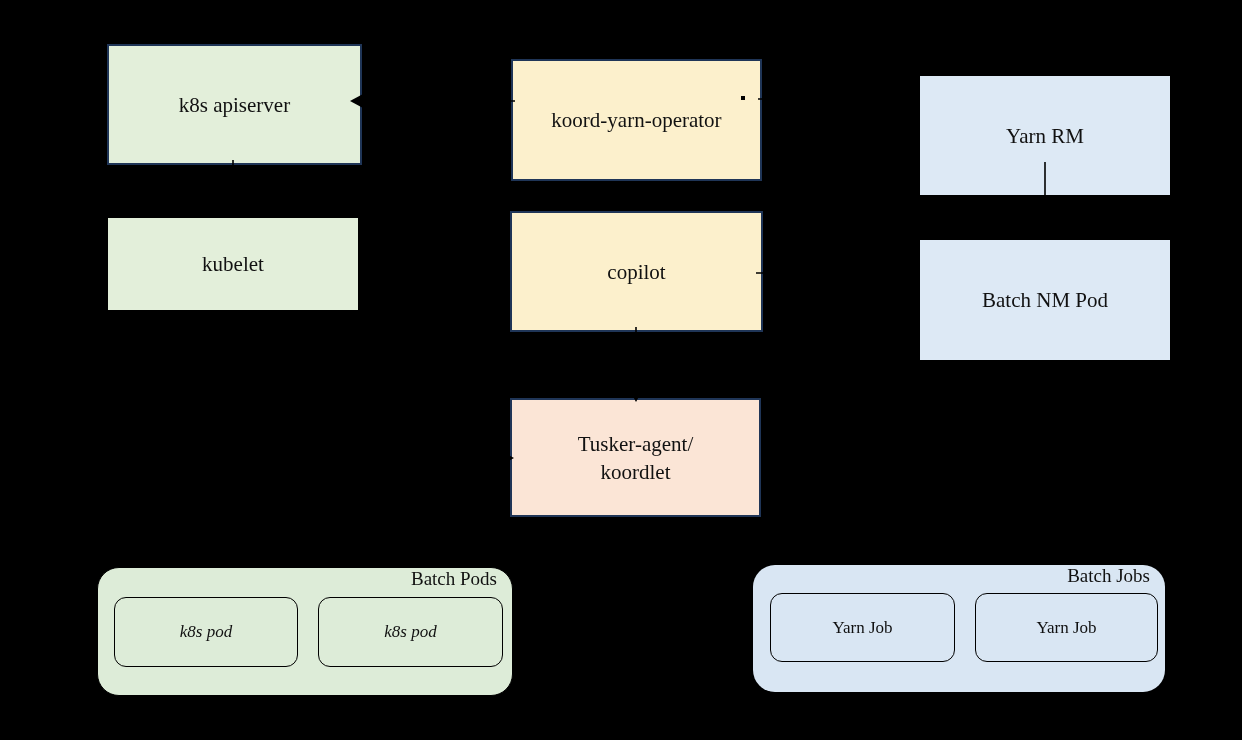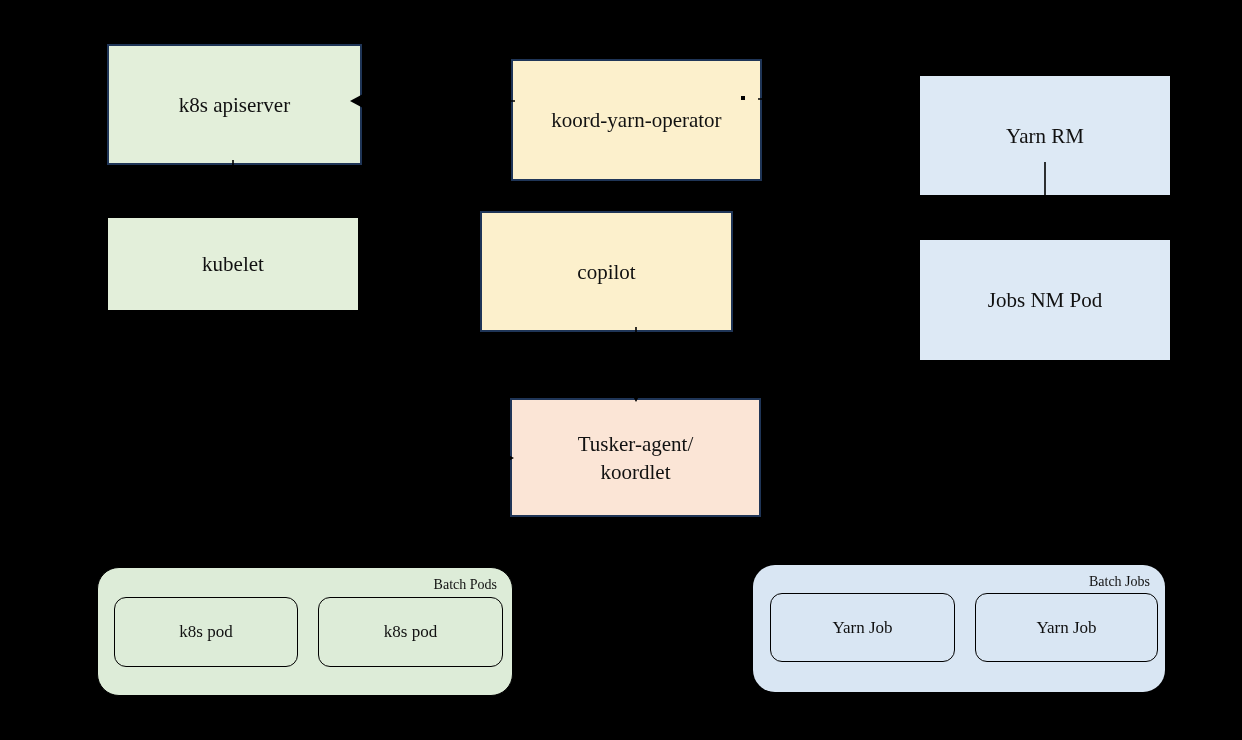--- a/index.html
+++ b/index.html
@@ -34,21 +34,21 @@
   .fill-yellow { background: var(--c-yellow-box, #fcf0cc); }
   .fill-blue   { background: var(--c-blue-box,   #dde9f5); margin-top: 28px; }
   .fill-pink   { background: var(--c-pink-box,   #fbe5d6); }
 
   
   .n-apiserver  { left: 107px; top: 44px;  width: 255px; height: 121px; }
   .n-kubelet    { left: 108px; top: 218px; width: 250px; height: 92px; }
   .n-containerd { left: 105px; top: 397px; width: 253px; height: 124px; }
   
   .n-koord      { left: 511px; top: 59px;  width: 251px; height: 122px; }
-  .n-copilot    { left: 480px; top: 211px; width: 253px; height: 121px; }
+  .n-copilot    { left: 510px; top: 211px; width: 253px; height: 121px; }
   .n-tusker     { left: 510px; top: 398px; width: 251px; height: 119px; }
   
   .n-yarnrm     { left: 920px; top: 48px;  width: 250px; height: 119px; }
   .n-yarnnm     { left: 920px; top: 212px; width: 250px; height: 120px; }
 
   .group {
     position: absolute;
     box-sizing: border-box;
     border-radius: 22px;
   }
@@ -56,37 +56,37 @@
     left: 97px; top: 567px; width: 416px; height: 129px;
     background: var(--c-green-group, #ddecd8);
     border: 1.5px solid #000;
   }
   .g-batch-jobs {
     left: 753px; top: 565px; width: 412px; height: 127px;
     background: var(--c-blue-group, #d9e6f3);
   }
   .group-label {
     position: absolute;
-    top: 9px;
+    top: 0;
     right: 15px;
-    font-size: 14px;
+    font-size: 19px;
     color: #111;
   }
   .pod {
     position: absolute;
     display: flex;
     align-items: center;
     justify-content: center;
     box-sizing: border-box;
     border: 1.6px solid #000;
     border-radius: 12px;
     font-size: 17px;
     color: #111;
   }
-  .g-batch-pods .pod { background: var(--c-green-group, #ddecd8); }
+  .g-batch-pods .pod { background: var(--c-green-group, #ddecd8); font-style: italic; }
   .g-batch-jobs .pod { background: var(--c-blue-group, #d9e6f3); }
   .p-1 { left: 16px;  top: 29px; width: 184px; height: 70px; }
   .p-2 { left: 220px; top: 29px; width: 185px; height: 70px; }
   .j-1 { left: 17px;  top: 28px; width: 185px; height: 69px; }
   .j-2 { left: 222px; top: 28px; width: 183px; height: 69px; }
 
   .overlay {
     position: absolute;
     left: 0; top: 0;
     width: 1242px;
@@ -115,21 +115,21 @@
   </div>
   <div class="node fill-pink bordered n-tusker">
     <span>Tusker-agent/
 koordlet</span>
   </div>
 
   <div class="node fill-blue n-yarnrm">
     <span>Yarn RM</span>
   </div>
   <div class="node fill-blue n-yarnnm">
-    <span>Jobs NM Pod</span>
+    <span>Batch NM Pod</span>
   </div>
 
   <div class="group g-batch-pods">
     <span class="group-label">Batch Pods</span>
     <div class="pod p-1">
       <span>k8s pod</span>
     </div>
     <div class="pod p-2">
       <span>k8s pod</span>
     </div>

